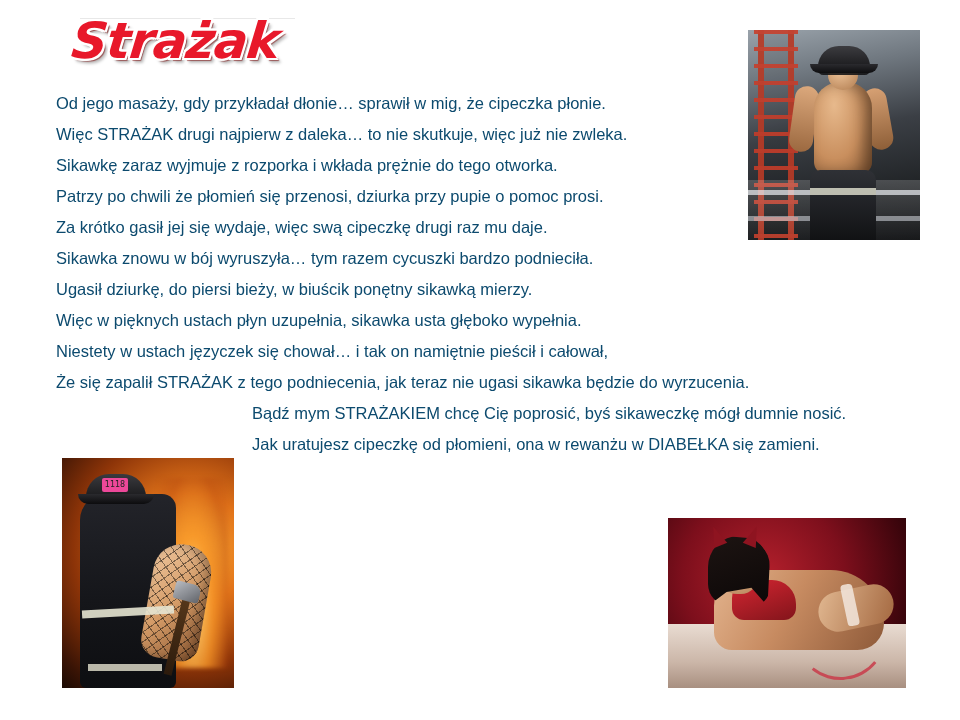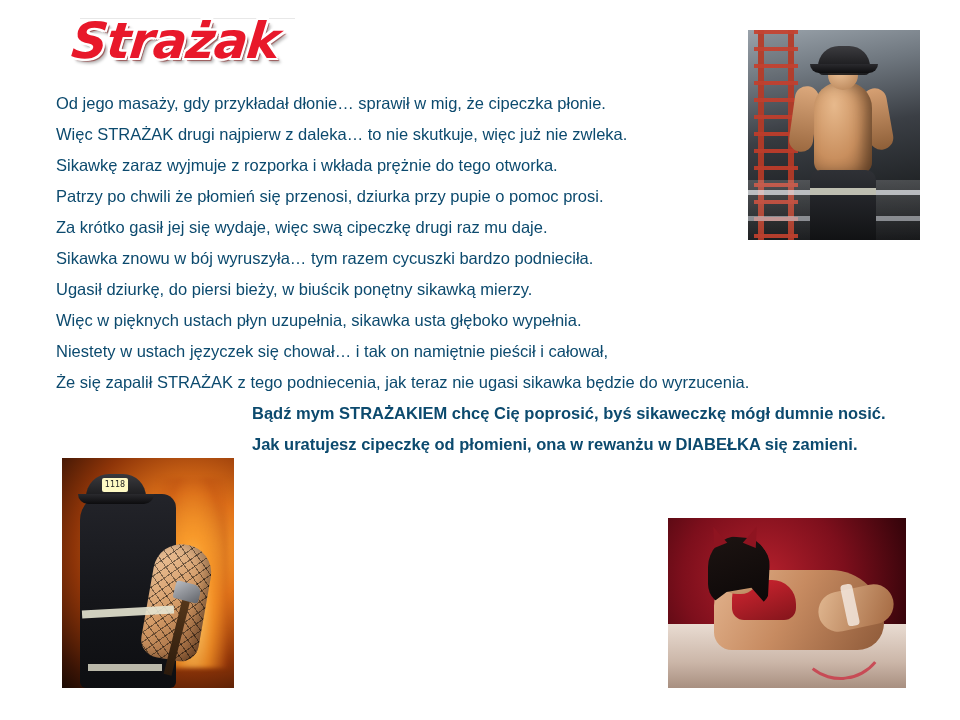--- a/index.html
+++ b/index.html
@@ -68,21 +68,21 @@
   .line {
     font-family: "Liberation Sans", sans-serif;
     font-size: 16.5px;
     color: #0c4a6e;
     line-height: 1;
     height: 31px;
     display: flex;
     align-items: center;
     white-space: nowrap;
   }
-  .line.indent-1 { padding-left: 196px; font-weight: bold; }
+  .line.indent-1 { padding-left: 196px; }
 
   
   .photo {
     position: absolute;
     overflow: hidden;
   }
 
   
   .photo-fireman-ladder {
     left: 748px;
@@ -197,21 +197,21 @@
     background: linear-gradient(180deg, #3a3a3e, #121214);
   }
   .pl-helmet:after {
     content:"";
     position:absolute; left:-8px; top:20px; width:76px; height:10px;
     border-radius:0 0 18px 18px;
     background: linear-gradient(180deg, #2a2a2e, #0c0c0e);
   }
   .pl-badge {
     position: absolute; left: 40px; top: 20px; width: 26px; height: 14px;
-    background: #fef9c3;
+    background: #ec4899;
     border-radius: 2px;
     font-size: 8px;
     color: #222;
     text-align: center;
     line-height: 14px;
     font-family: "DejaVu Sans", sans-serif;
   }
   .pl-stripe-a {
     position: absolute; left: 20px; top: 150px; width: 92px; height: 8px;
     background: #e6e4d2; opacity: .9; transform: rotate(-3deg);

